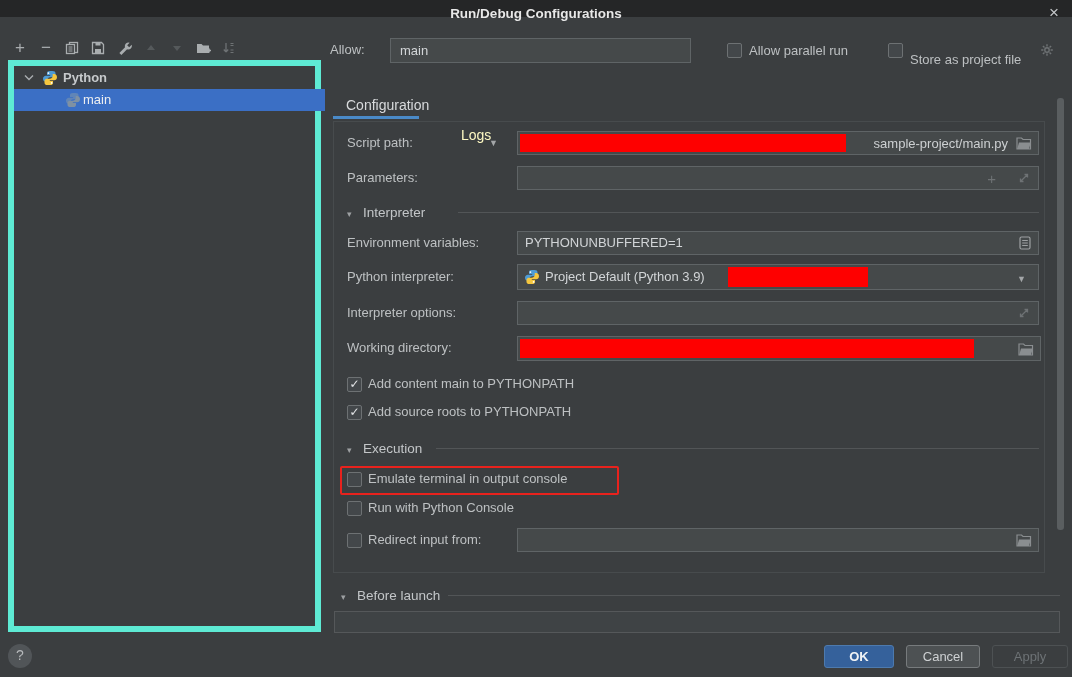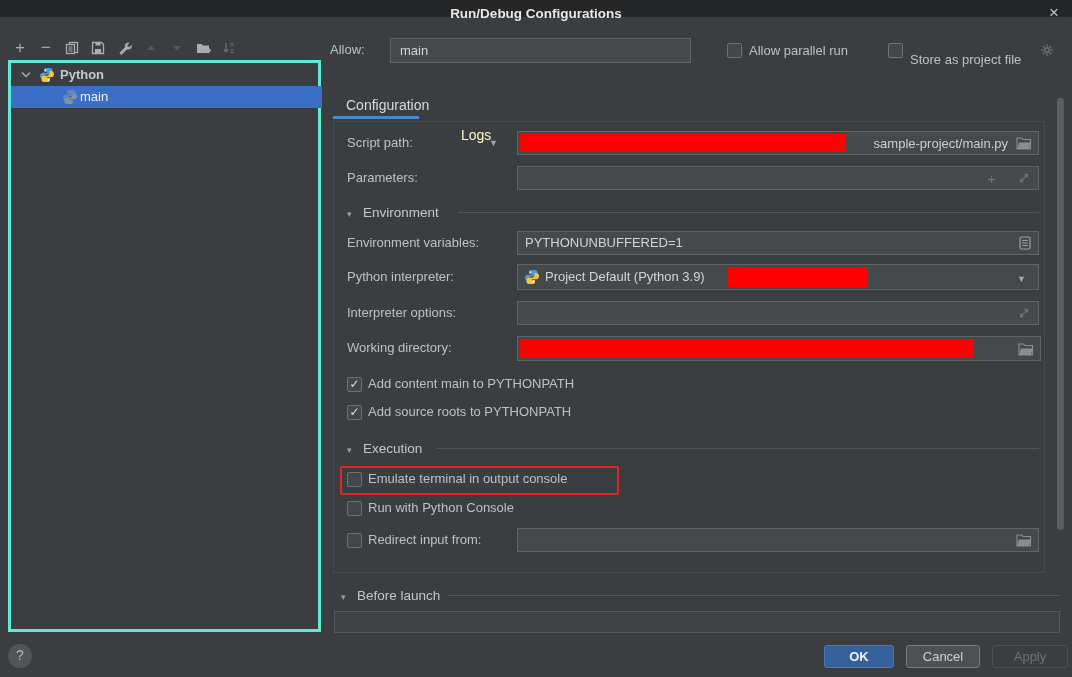--- a/index.html
+++ b/index.html
@@ -15,21 +15,21 @@
     font-family:"Liberation Sans","DejaVu Sans",sans-serif;font-size:13px;color:var(--label);
   }
   .abs{position:absolute;}
   
   .titlebar{left:0;top:0;width:1072px;height:17px;background:var(--titlebar_bg);}
   .title{width:100%;text-align:center;line-height:27px;font-weight:bold;font-size:13.5px;color:#e8e8e8;}
   .close{right:8px;top:0px;width:20px;height:27px;line-height:26px;text-align:center;color:#c3c6c8;font-size:17px;cursor:pointer;}
   
   .tb{top:38px;width:20px;height:20px;display:flex;align-items:center;justify-content:center;}
   .tb.txt{font-size:17px;color:var(--icon);line-height:18px;}
-  .tree-panel{left:8px;top:60px;width:313px;height:572px;border:3px solid #5eead4;box-sizing:border-box;background:var(--dialog_bg);}
+  .tree-panel{left:8px;top:60px;width:313px;height:572px;border:6px solid #5eead4;box-sizing:border-box;background:var(--dialog_bg);}
   .trow{position:absolute;left:0;width:311px;height:22px;}
   .trow .tlabel{position:absolute;line-height:22px;font-weight:bold;color:#c6c9cb;}
   .trow.sel{background:var(--selection_blue);}
   .trow.sel .tlabel{font-weight:normal;color:#eceef0;}
   .ticon{position:absolute;top:3px;}
   
   .lbl{position:absolute;white-space:nowrap;color:var(--label);line-height:24px;}
   .field{position:absolute;background:var(--field_bg);border:1px solid var(--field_border);box-sizing:border-box;}
   .field .val{color:var(--value);line-height:22px;padding-left:7px;white-space:nowrap;}
   input.nameinput{position:absolute;background:var(--field_bg);border:1px solid var(--field_border);box-sizing:border-box;
@@ -170,21 +170,21 @@
 
 <span class="lbl" style="left:347px;top:166px;">Parameters:</span>
 <div class="field" style="left:517px;top:166px;width:522px;height:24px;">
   <span class="abs" style="right:42px;top:3px;color:#6e7274;font-size:15px;">+</span>
   <svg class="ficon" style="right:8px;top:5px;" width="12" height="12" viewBox="0 0 12 12">
     <path d="M2.5 9.5l7-7M2.5 6.5v3h3M9.5 5.5v-3h-3" fill="none" stroke="#6e7274" stroke-width="1.3"></path>
   </svg>
 </div>
 
 <span class="sect-caret" style="left:347px;top:207px;">▾</span>
-<span class="sect-title" style="left:363px;top:205px;">Environment</span>
+<span class="sect-title" style="left:363px;top:205px;">Interpreter</span>
 <div class="sect-line" style="left:458px;top:212px;width:581px;"></div>
 
 <span class="lbl" style="left:347px;top:231px;">Environment variables:</span>
 <div class="field" style="left:517px;top:231px;width:522px;height:24px;">
   <div class="val">PYTHONUNBUFFERED=1</div>
   <svg class="ficon" style="right:7px;top:4px;" width="12" height="14" viewBox="0 0 12 14">
     <rect x="1" y="1" width="10" height="12" rx="1.5" fill="none" stroke="#9da0a2" stroke-width="1.2"></rect>
     <path d="M3.2 4.5h5.6M3.2 7h5.6M3.2 9.5h5.6" stroke="#9da0a2" stroke-width="1.1"></path>
   </svg>
 </div>

